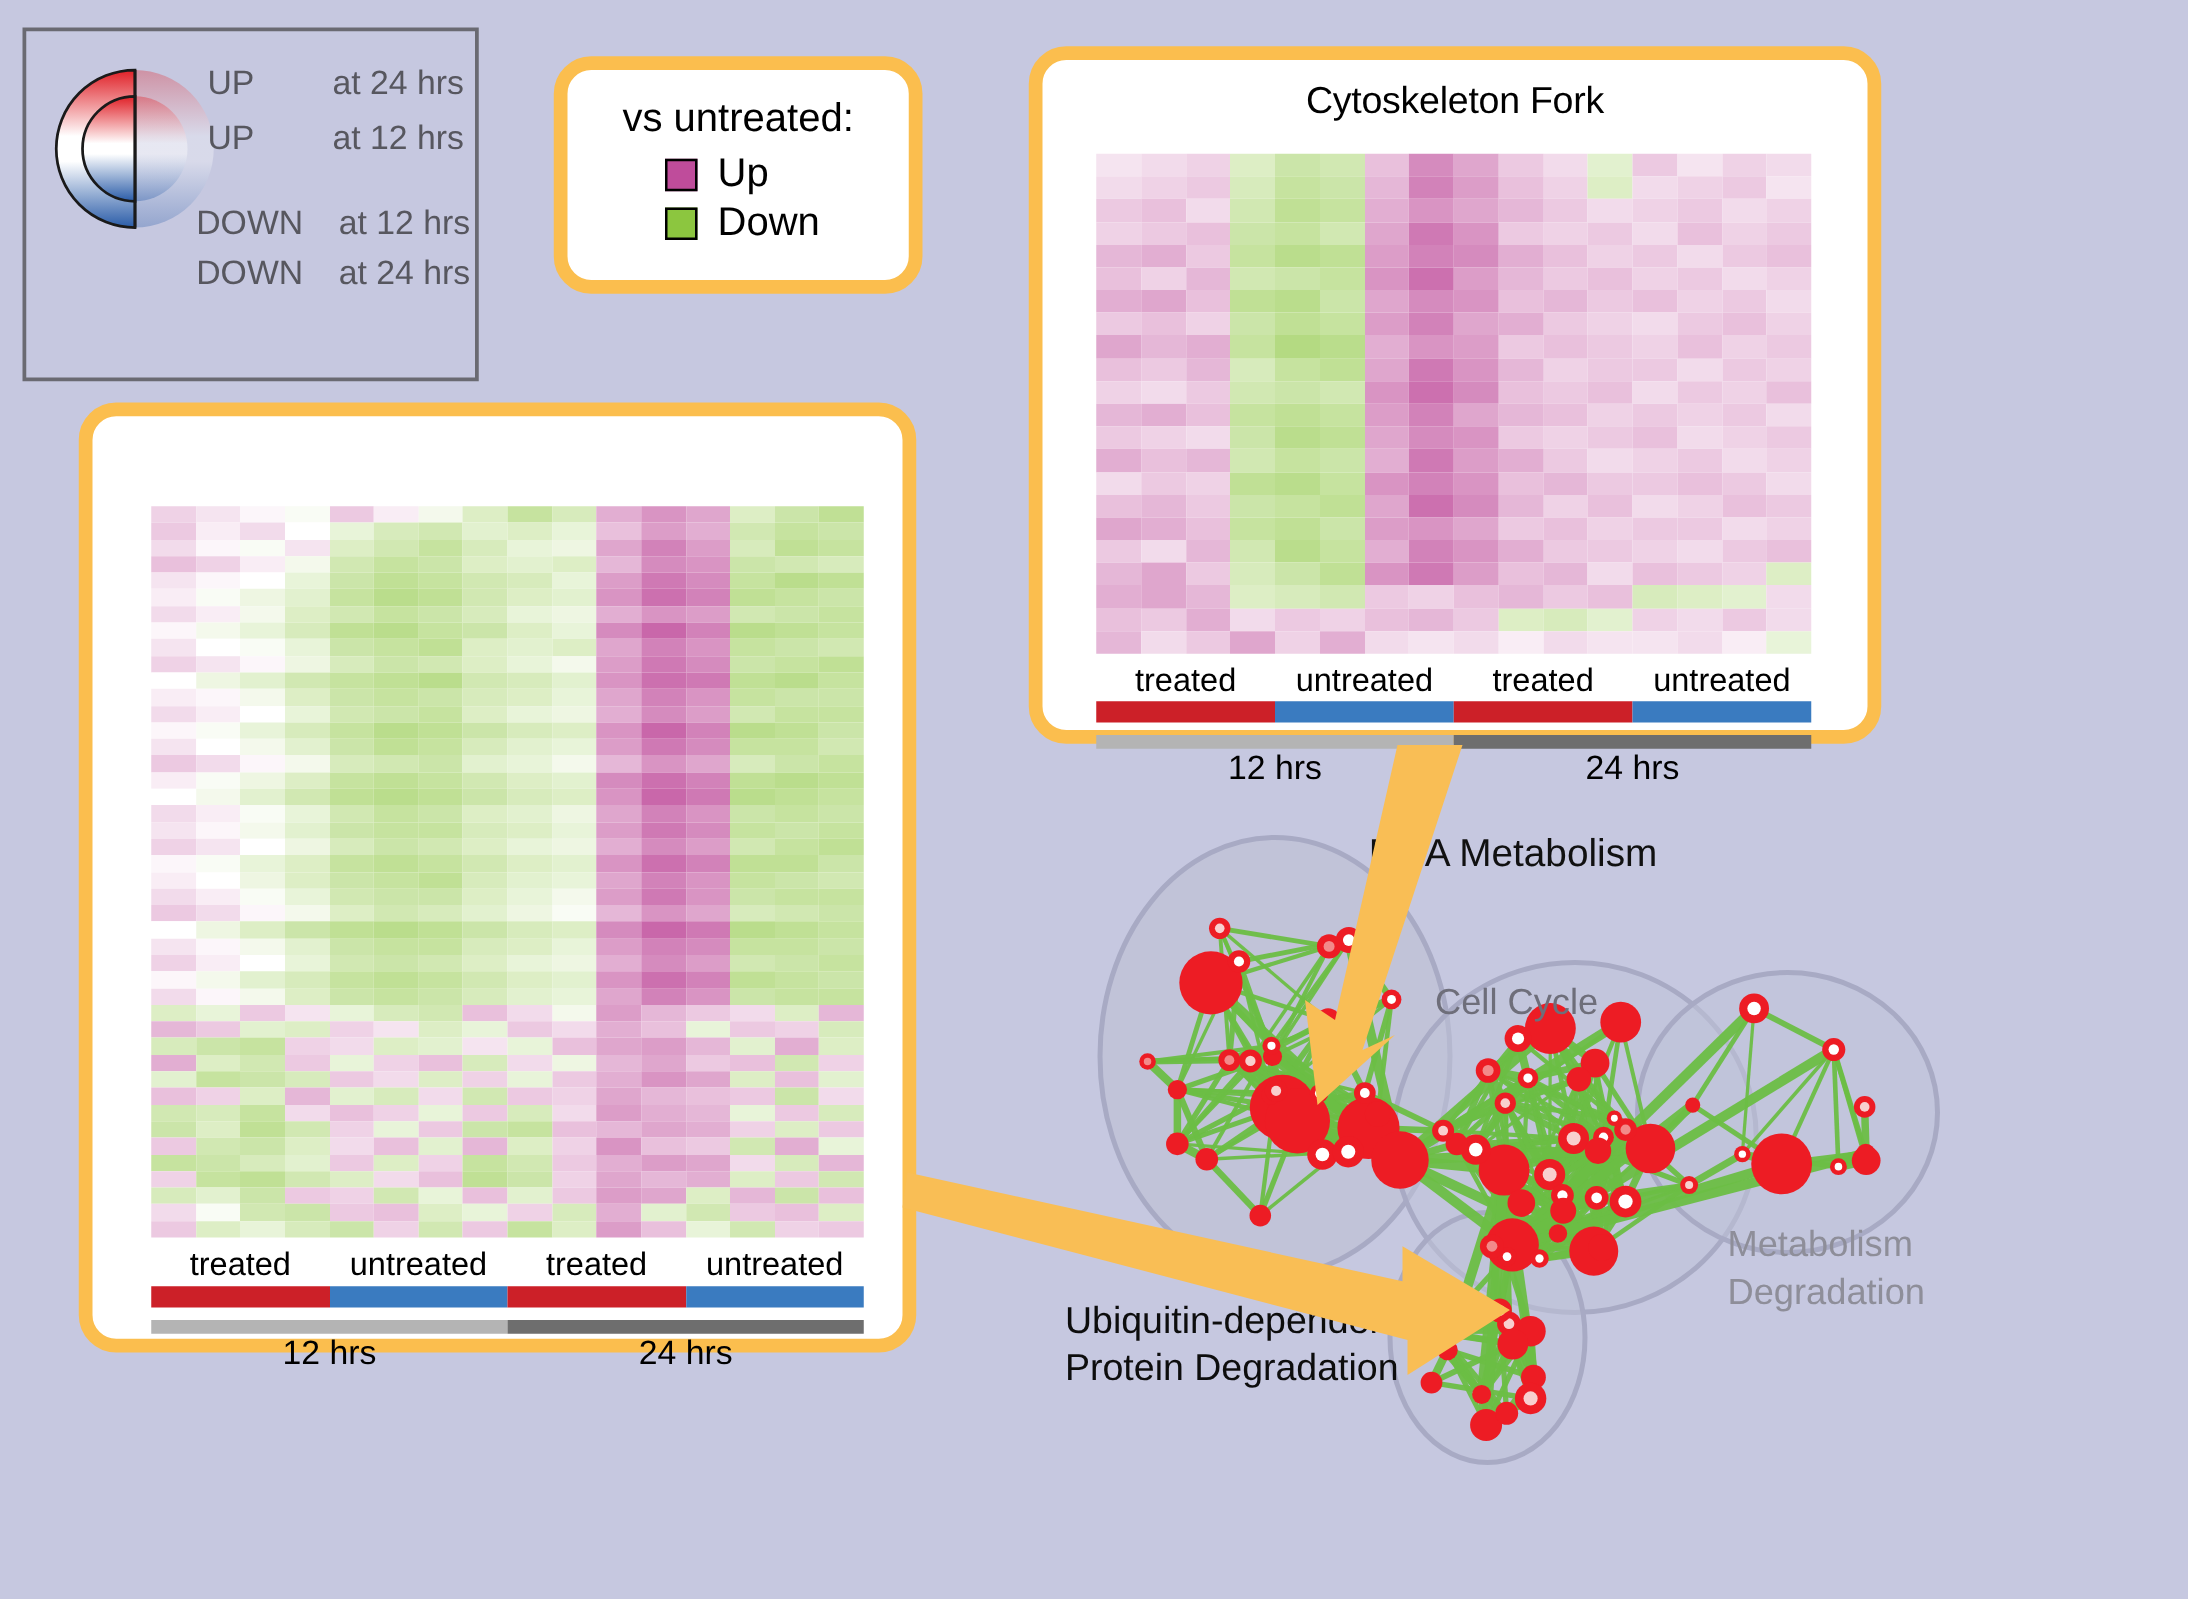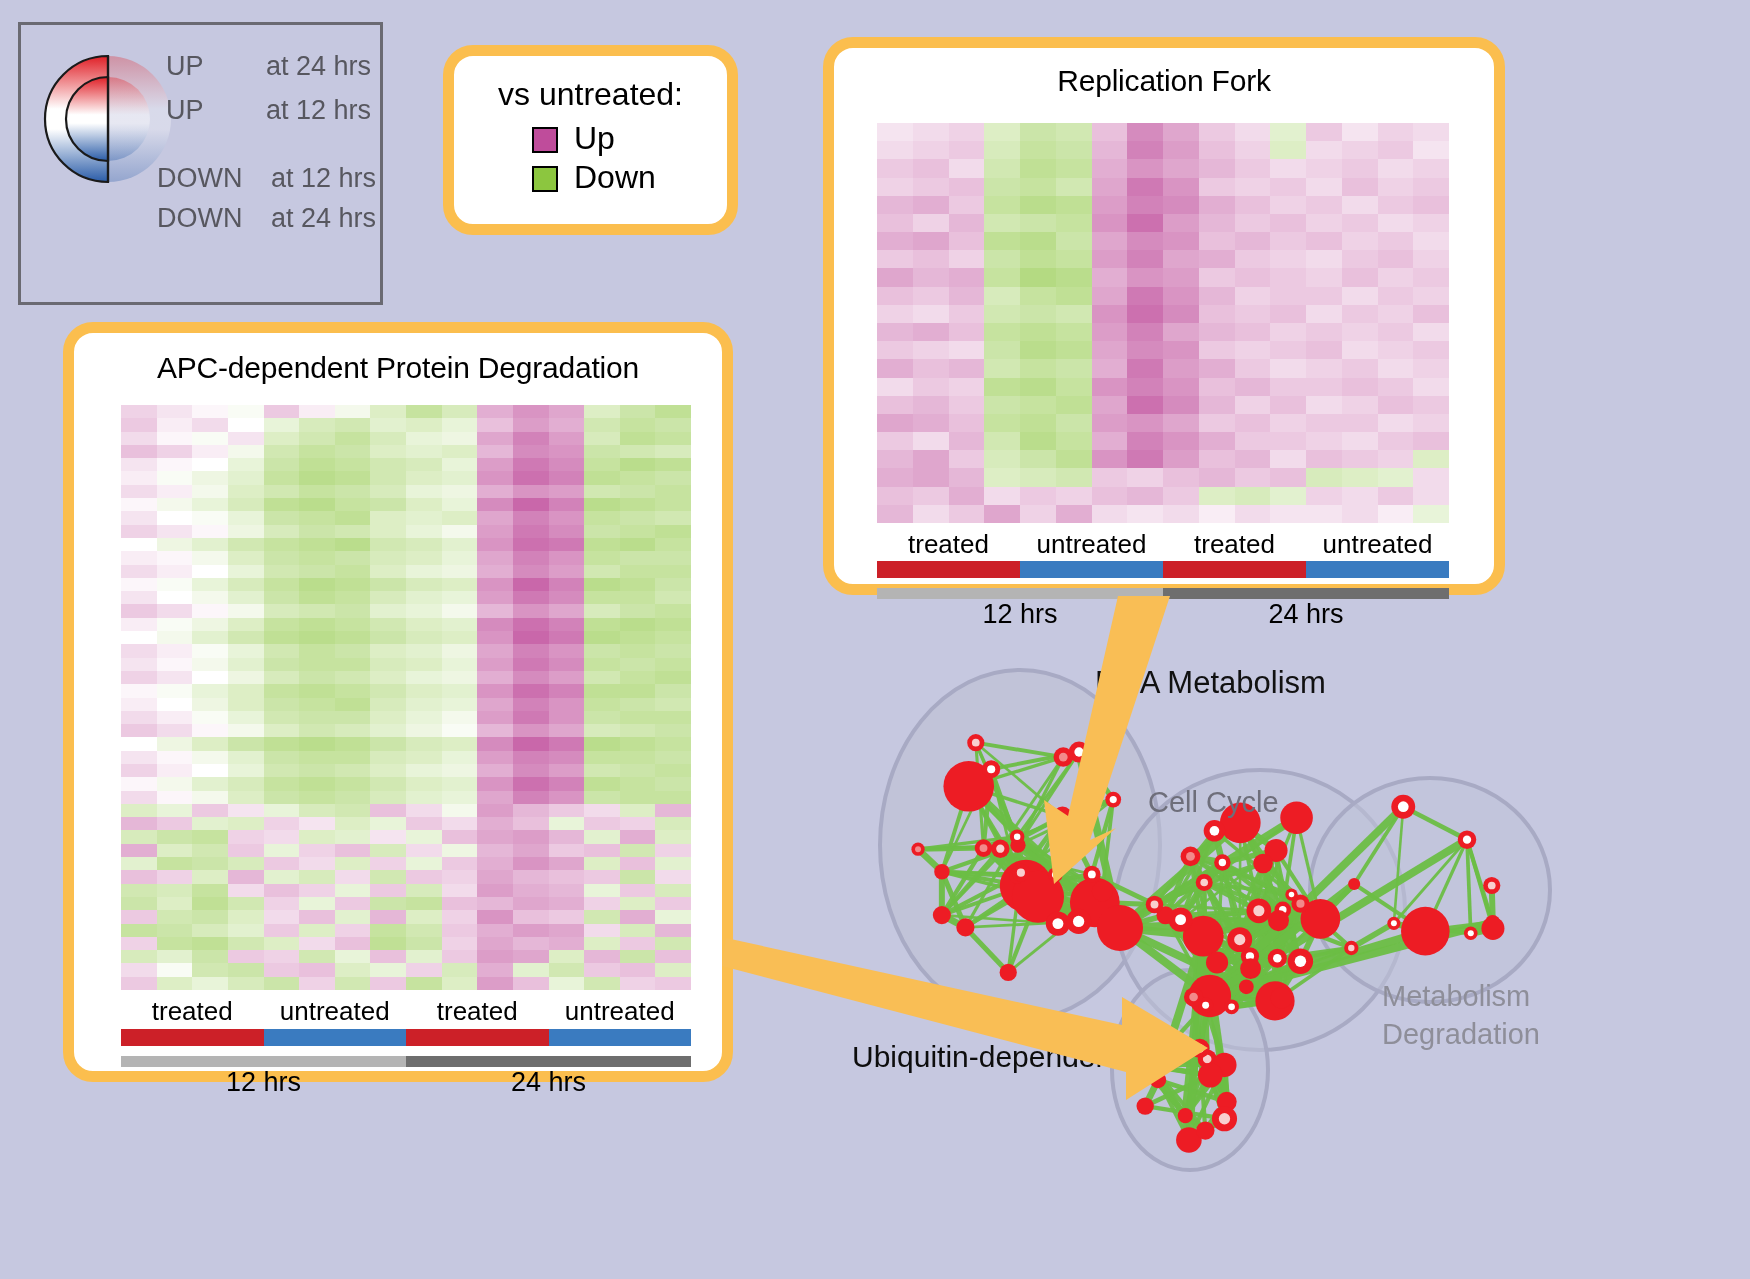--- a/index.html
+++ b/index.html
@@ -98,21 +98,21 @@
         <span class="swatch" style="background:#bf4c9b;"></span><span>Up</span>
       </div>
       <div class="ud-row">
         <span class="swatch" style="background:#8cc63f;"></span><span>Down</span>
       </div>
     </div>
   </div>
 </div>
 
 <div class="panel" style="left:823px;top:37px;width:682px;height:558px;">
-  <div class="panel-title" style="margin-top:16px;">Replication Fork</div>
+  <div class="panel-title" style="margin-top:16px;">Cytoskeleton Fork</div>
   <div id="heat-rep" class="heat" style="position: absolute; left: 43px; top: 75px; width: 572px; height: 400px; grid-template-columns: repeat(16, 1fr); grid-template-rows: repeat(22, 1fr);">
       <div style="background: rgb(245, 228, 240);"></div>
       <div style="background: rgb(242, 219, 235);"></div>
       <div style="background: rgb(239, 210, 230);"></div>
       <div style="background: rgb(221, 238, 197);"></div>
       <div style="background: rgb(203, 229, 169);"></div>
       <div style="background: rgb(209, 232, 178);"></div>
       <div style="background: rgb(233, 192, 220);"></div>
       <div style="background: rgb(213, 139, 190);"></div>
       <div style="background: rgb(223, 166, 205);"></div>
@@ -477,21 +477,20 @@
     <div style="background:#b4b4b4;"></div>
     <div style="background:#6e6e6e;"></div>
   </div>
   <div class="time-row" style="position:absolute;left:43px;top:551px;width:572px;">
     <span>12 hrs</span>
     <span>24 hrs</span>
   </div>
 </div>
 
 <div class="panel" style="left:63px;top:322px;width:670px;height:760px;">
-  <div class="panel-title" style="margin-top:18px;">APC-dependent Protein Degradation</div>
   <div id="heat-apc" class="heat" style="position: absolute; left: 47px; top: 72px; width: 570px; height: 585px; grid-template-columns: repeat(16, 1fr); grid-template-rows: repeat(44, 1fr);">
       <div style="background: rgb(239, 210, 230);"></div>
       <div style="background: rgb(245, 228, 240);"></div>
       <div style="background: rgb(252, 246, 250);"></div>
       <div style="background: rgb(249, 252, 245);"></div>
       <div style="background: rgb(236, 201, 225);"></div>
       <div style="background: rgb(249, 237, 245);"></div>
       <div style="background: rgb(244, 249, 236);"></div>
       <div style="background: rgb(221, 238, 197);"></div>
       <div style="background: rgb(198, 227, 159);"></div>
@@ -1716,18 +1715,19 @@
       <circle cx="434.47860167080285" cy="508.73710726556743" r="5.6609352185208985" fill="#f8cfcf"></circle>
       <circle cx="330" cy="318" r="23" fill="#ed1c24"></circle>
       <circle cx="352" cy="455" r="10" fill="#ed1c24"></circle>
     </svg>
 
   <div class="net-label" style="left:305px;top:55px;font-size:31px;color:#111;">DNA Metabolism</div>
   <div class="net-label" style="left:358px;top:176px;font-size:29px;color:#6e6e7a;">Cell Cycle</div>
   <div class="net-label" style="left:592px;top:370px;font-size:29px;color:#8e8e99;">Metabolism</div>
   <div class="net-label" style="left:592px;top:408px;font-size:29px;color:#8e8e99;">Degradation</div>
   <div class="net-label" style="left:62px;top:430px;font-size:30px;color:#0d0d0d;">Ubiquitin-dependent</div>
+  <div class="net-label" style="left:62px;top:468px;font-size:30px;color:#0d0d0d;">Protein Degradation</div>
 </div>
 
 <svg class="arrow-svg">
   <polygon points="1118,596 1170,596 1090,840 1116,828 1054,884 1044,800 1068,816" fill="#f9be55"></polygon>
   <polygon points="726,938 1122,1025 1122,997 1208,1048 1126,1100 1126,1072 722,966" fill="#f9be55"></polygon>
 </svg>
 
 </body></html>

